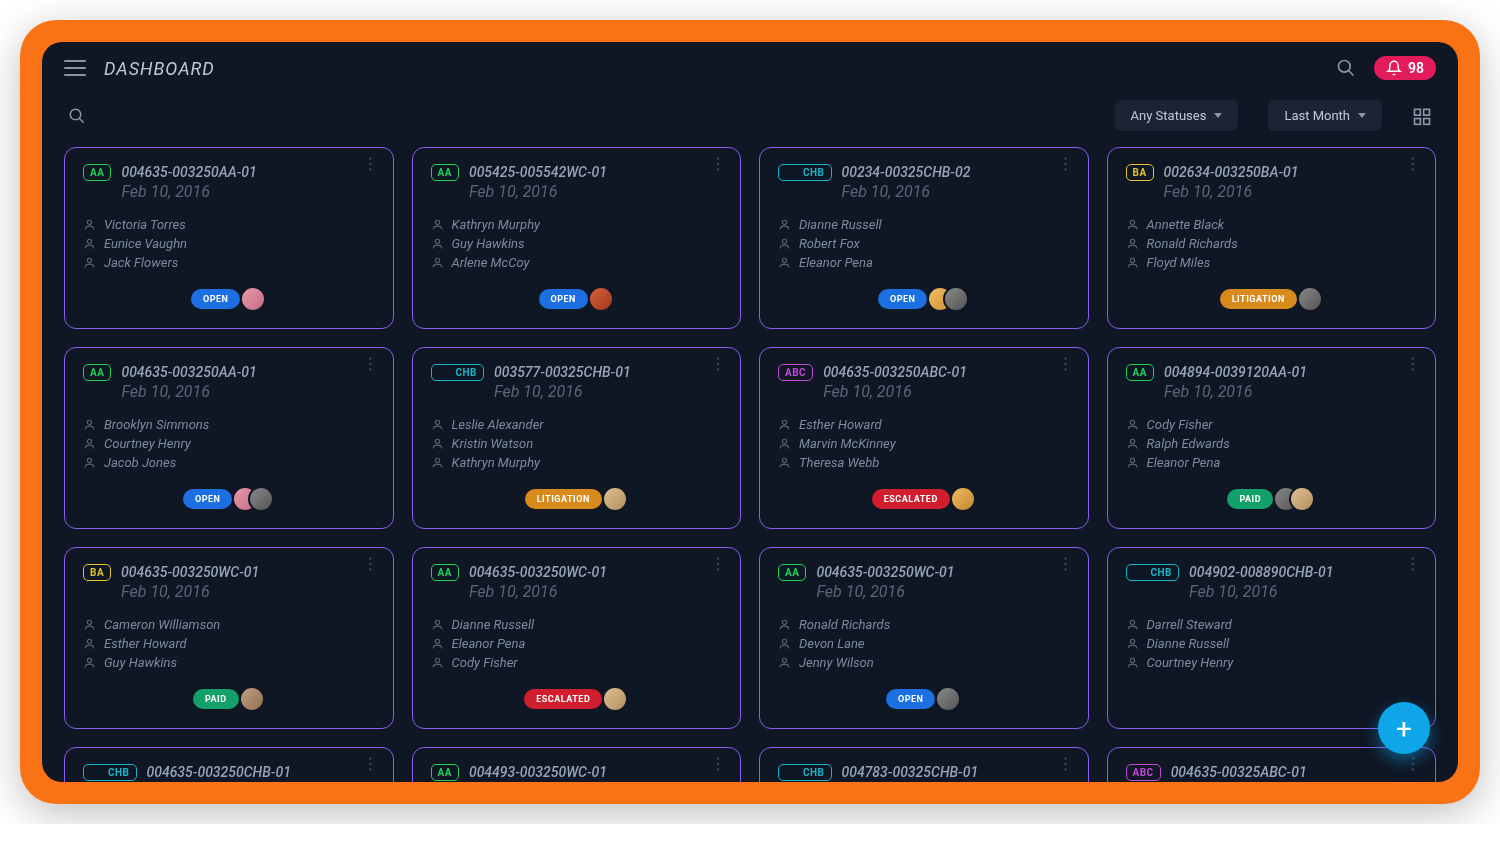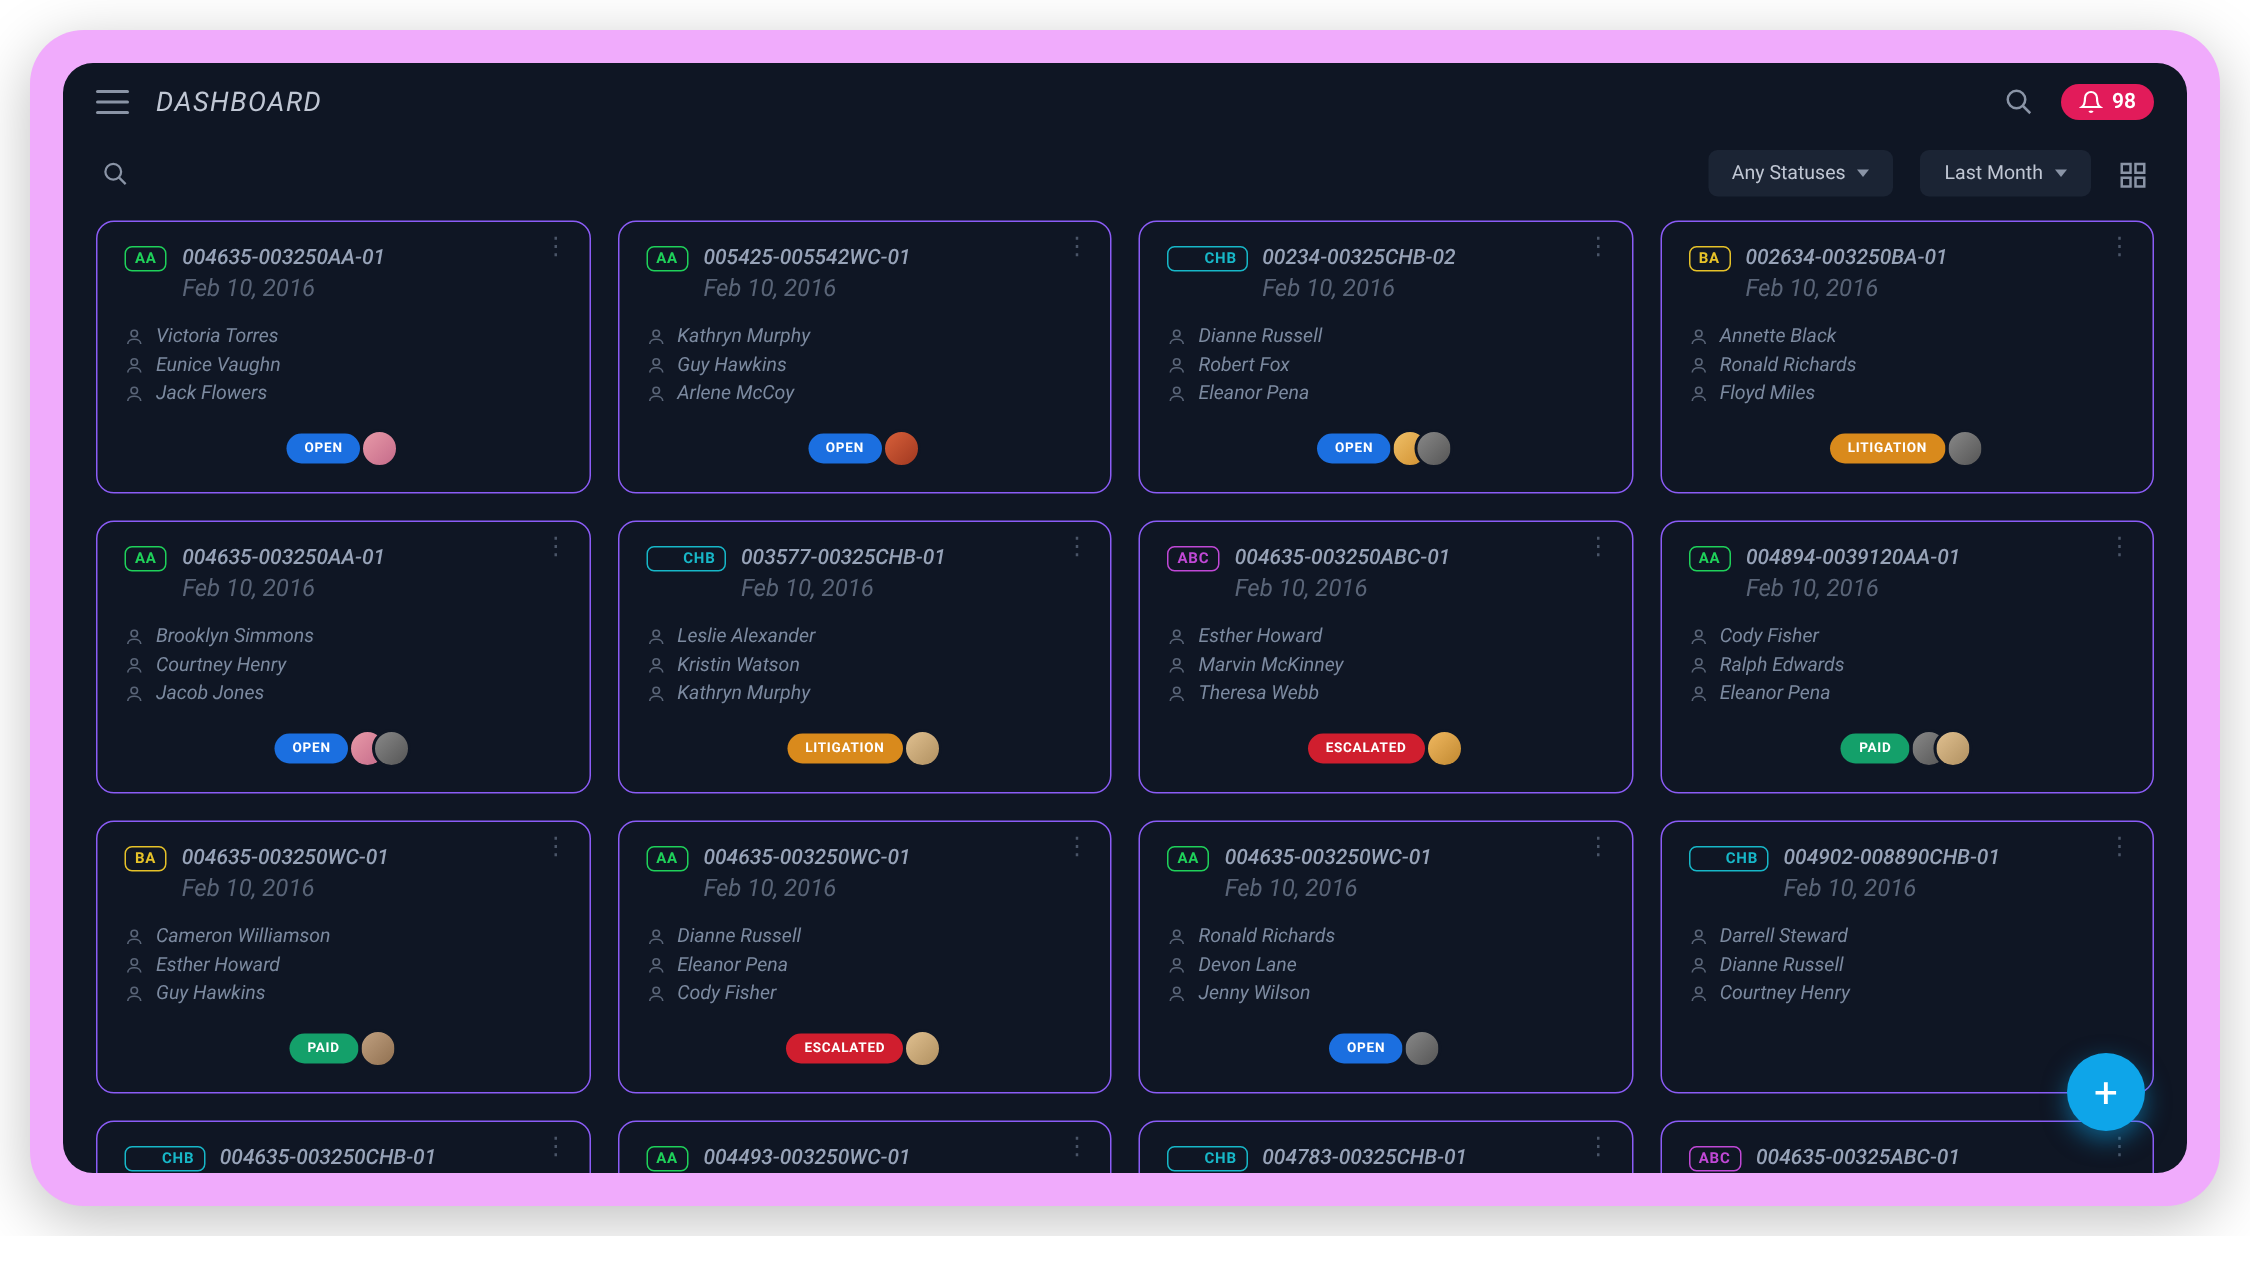--- a/index.html
+++ b/index.html
@@ -7,21 +7,21 @@
     font-family: -apple-system, BlinkMacSystemFont, "Segoe UI", Roboto, sans-serif;
     background: #ffffff;
     display: flex;
     justify-content: center;
     align-items: flex-start;
     padding: 20px;
   }
   .tablet-frame {
     width: 1480px;
     border-radius: 36px;
-    background: #f0abfc;
+    background: #f97316;
     padding: 22px;
     box-shadow: 0 10px 40px rgba(0,0,0,0.25);
   }
   .screen {
     background: #0f1624;
     border-radius: 20px;
     height: 740px;
     overflow: hidden;
     color: #8a94a6;
     position: relative;
@@ -63,21 +63,21 @@
     align-items: center;
     gap: 6px;
     font-weight: 600;
     font-size: 14px;
     cursor: pointer;
   }
   .filter-row {
     display: flex;
     align-items: center;
     padding: 6px 26px 16px 26px;
-    gap: 18px;
+    gap: 30px;
   }
   .filter-search {
     flex: 1;
     color: #8a94a6;
     cursor: pointer;
   }
   .filter-dd {
     background: #1b2434;
     border-radius: 6px;
     padding: 8px 16px;

